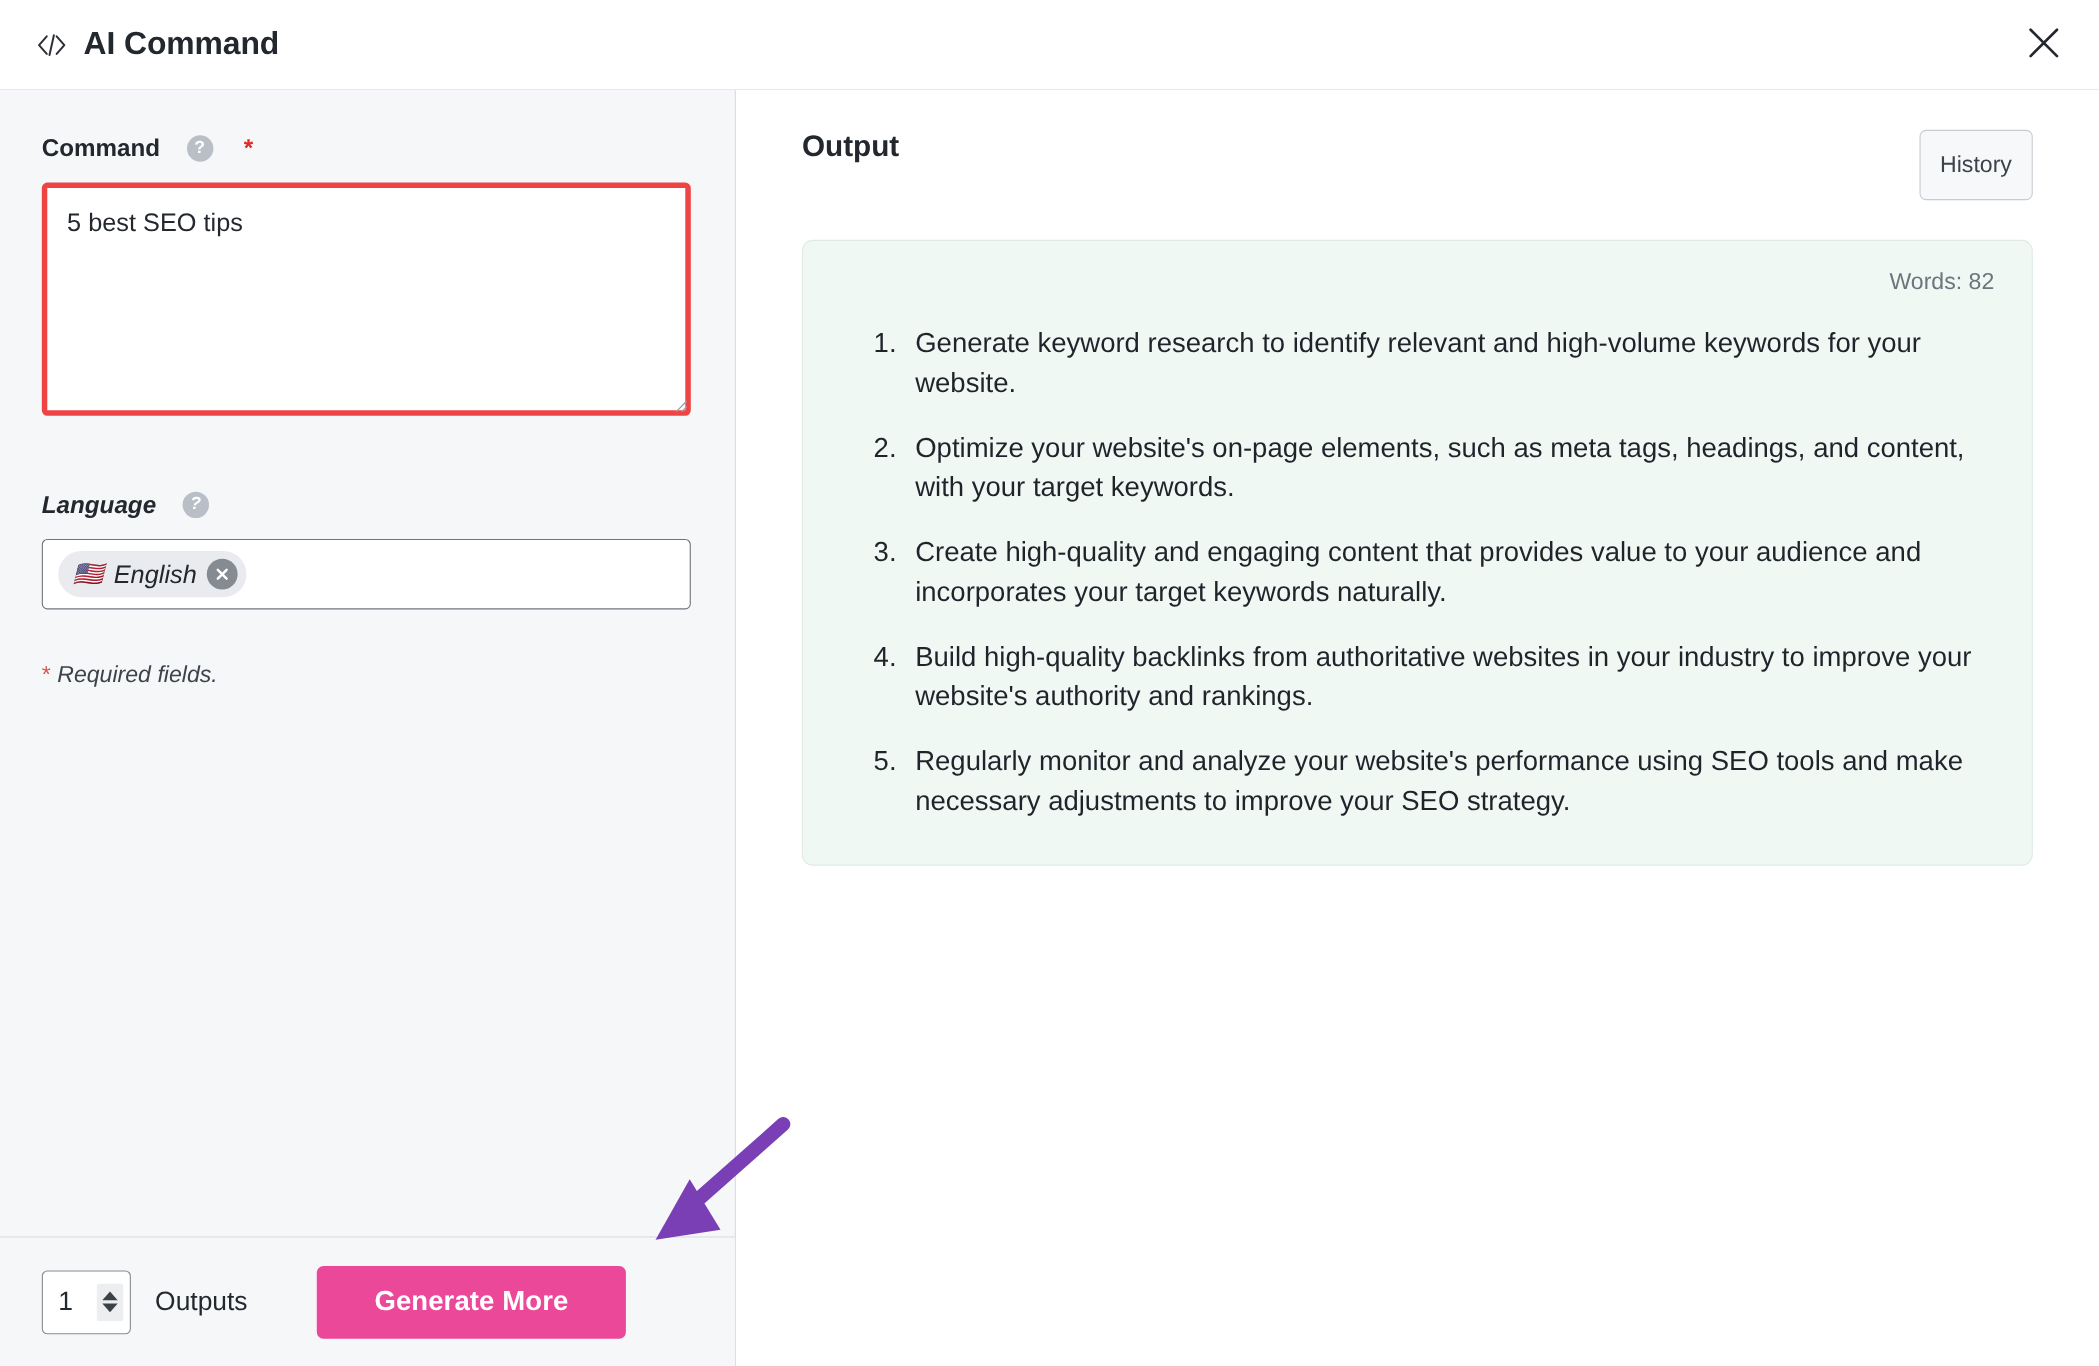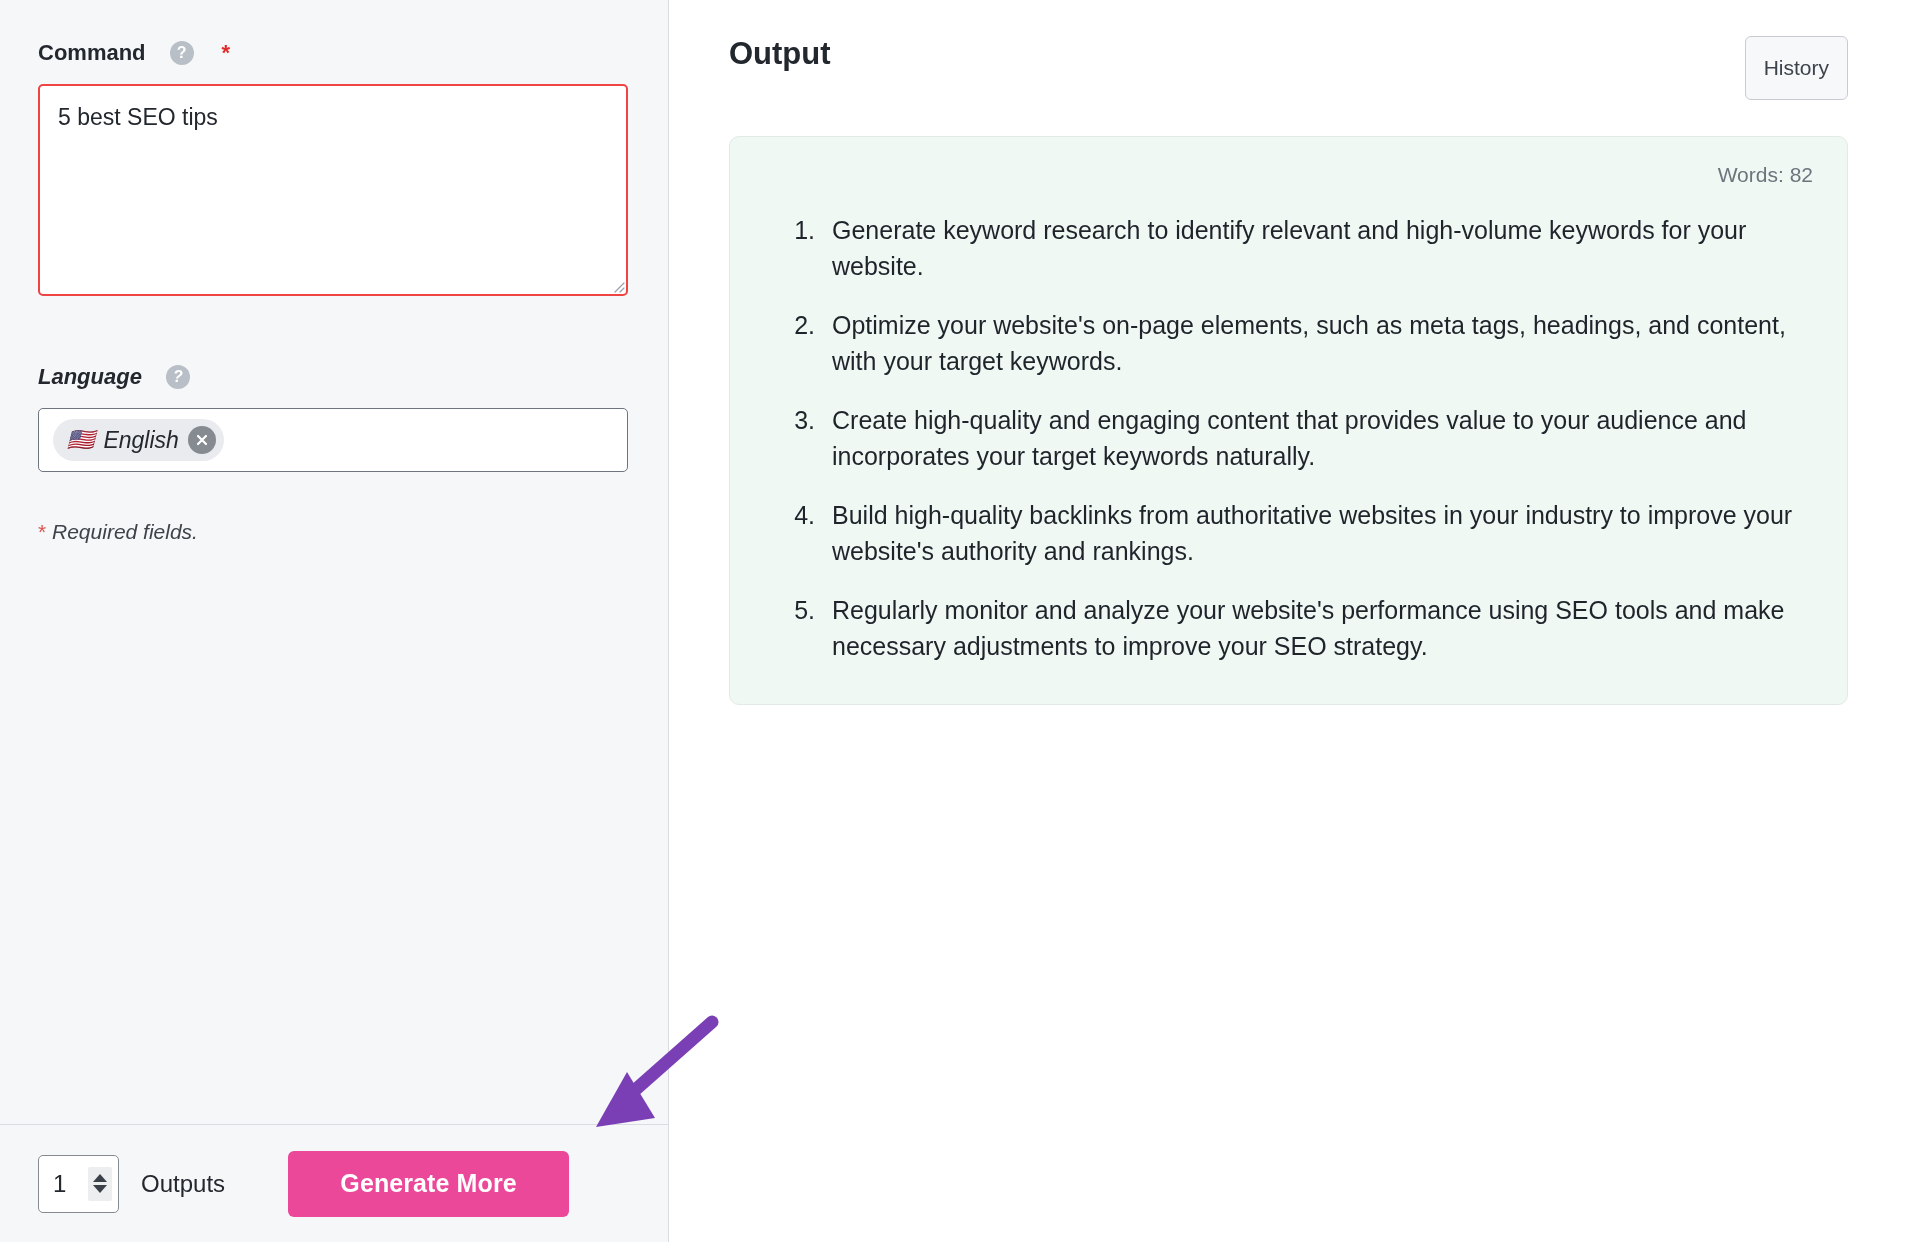--- a/index.html
+++ b/index.html
@@ -110,21 +110,21 @@
     font-size: 22px;
     line-height: 1;
     font-weight: bold;
     margin-left: 4px;
   }
 
   .command-area {
     width: 590px;
     height: 212px;
     background: #ffffff;
-    border: 2px solid #ef4444;
+    border: 5px solid #ef4444;
     border-radius: 5px;
     padding: 16px 18px;
     font-size: 23px;
     color: #23272e;
     font-family: "Liberation Sans", sans-serif;
     resize: none;
     outline: none;
     line-height: 1.35;
     display: block;
   }
@@ -263,21 +263,21 @@
     padding: 36px 60px 0 60px;
     min-width: 0;
   }
   .output-head {
     display: flex;
     align-items: flex-start;
     justify-content: space-between;
     margin-bottom: 36px;
   }
   .output-title {
-    font-size: 31px;
+    font-size: 27px;
     font-weight: bold;
     color: #23272e;
   }
   .history-btn {
     background: #f7f8fa;
     border: 1px solid #c8ccd2;
     border-radius: 6px;
     padding: 0 18px;
     height: 64px;
     font-size: 21px;
@@ -318,20 +318,38 @@
     width: 1908px; height: 1242px;
     pointer-events: none;
     z-index: 40;
   }
 </style>
 </head>
 <body>
 
 <div class="app">
 
+  <div class="titlebar">
+    <span class="code-icon">
+      <svg width="30" height="24" viewBox="0 0 30 24" fill="none" xmlns="http://www.w3.org/2000/svg">
+        <path d="M10.5 4 L3.5 12 L10.5 20" stroke="#2b2f36" stroke-width="1.8" stroke-linecap="round" stroke-linejoin="round"></path>
+        <path d="M19.5 4 L26.5 12 L19.5 20" stroke="#2b2f36" stroke-width="1.8" stroke-linecap="round" stroke-linejoin="round"></path>
+        <path d="M17 3 L13 21" stroke="#2b2f36" stroke-width="1.8" stroke-linecap="round"></path>
+      </svg>
+    </span>
+    <span class="app-title">AI Command</span>
+
+    <button class="close-btn">
+      <span>
+        <svg width="34" height="34" viewBox="0 0 34 34" fill="none" xmlns="http://www.w3.org/2000/svg">
+          <path d="M5 5 L29 29 M29 5 L5 29" stroke="#23272e" stroke-width="2.4" stroke-linecap="round"></path>
+        </svg>
+      </span>
+    </button>
+  </div>
 
   <div class="body-wrap">
 
     <div class="left-pane">
       <div class="left-form">
 
         <div class="field-label-row">
           <span class="field-label">Command</span>
           <span class="help-icon">?</span>
           <span class="req-star">*</span>

